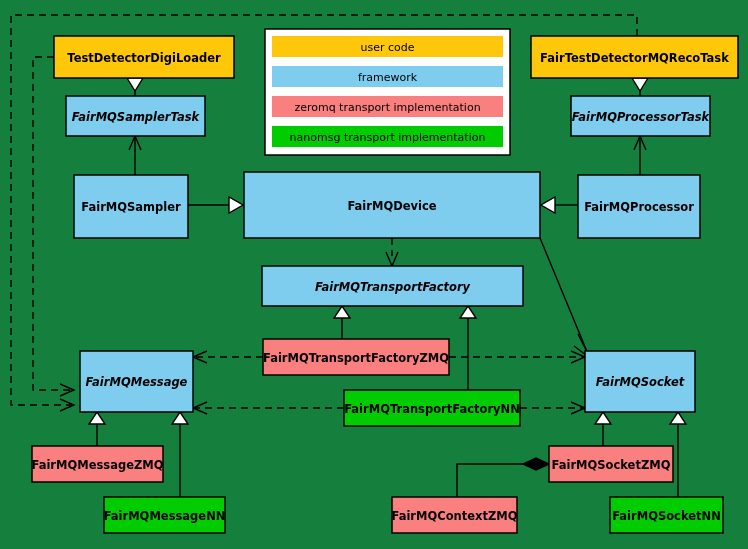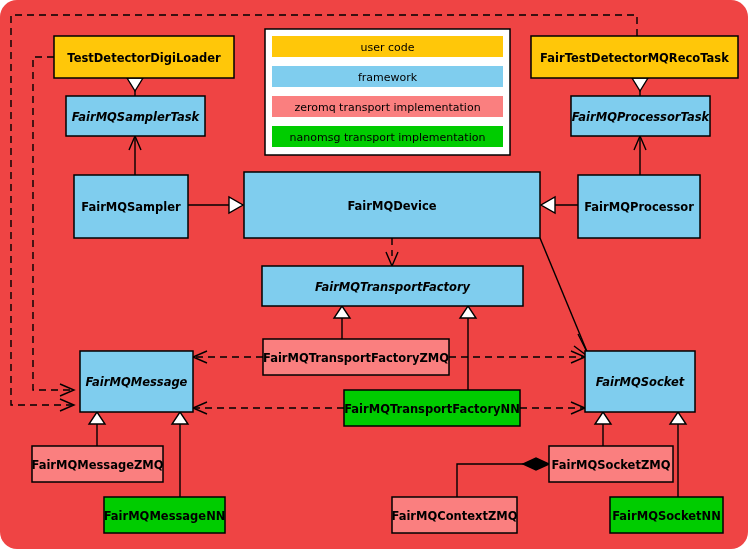--- a/index.html
+++ b/index.html
@@ -4,24 +4,23 @@
 <style>
   html, body {
     margin: 0;
     padding: 0;
     background: #ffffff;
   }
   #diagram-root {
     position: relative;
     width: 748px;
     height: 549px;
-    background: #ef4444;
+    background: #15803d;
     font-family: "DejaVu Sans", "Liberation Sans", sans-serif;
     overflow: hidden;
-    border-radius: 17px;
   }
   svg.layer {
     position: absolute;
     left: 0;
     top: 0;
     width: 748px;
     height: 549px;
   }
   .node-rect {
     stroke: #000000;

